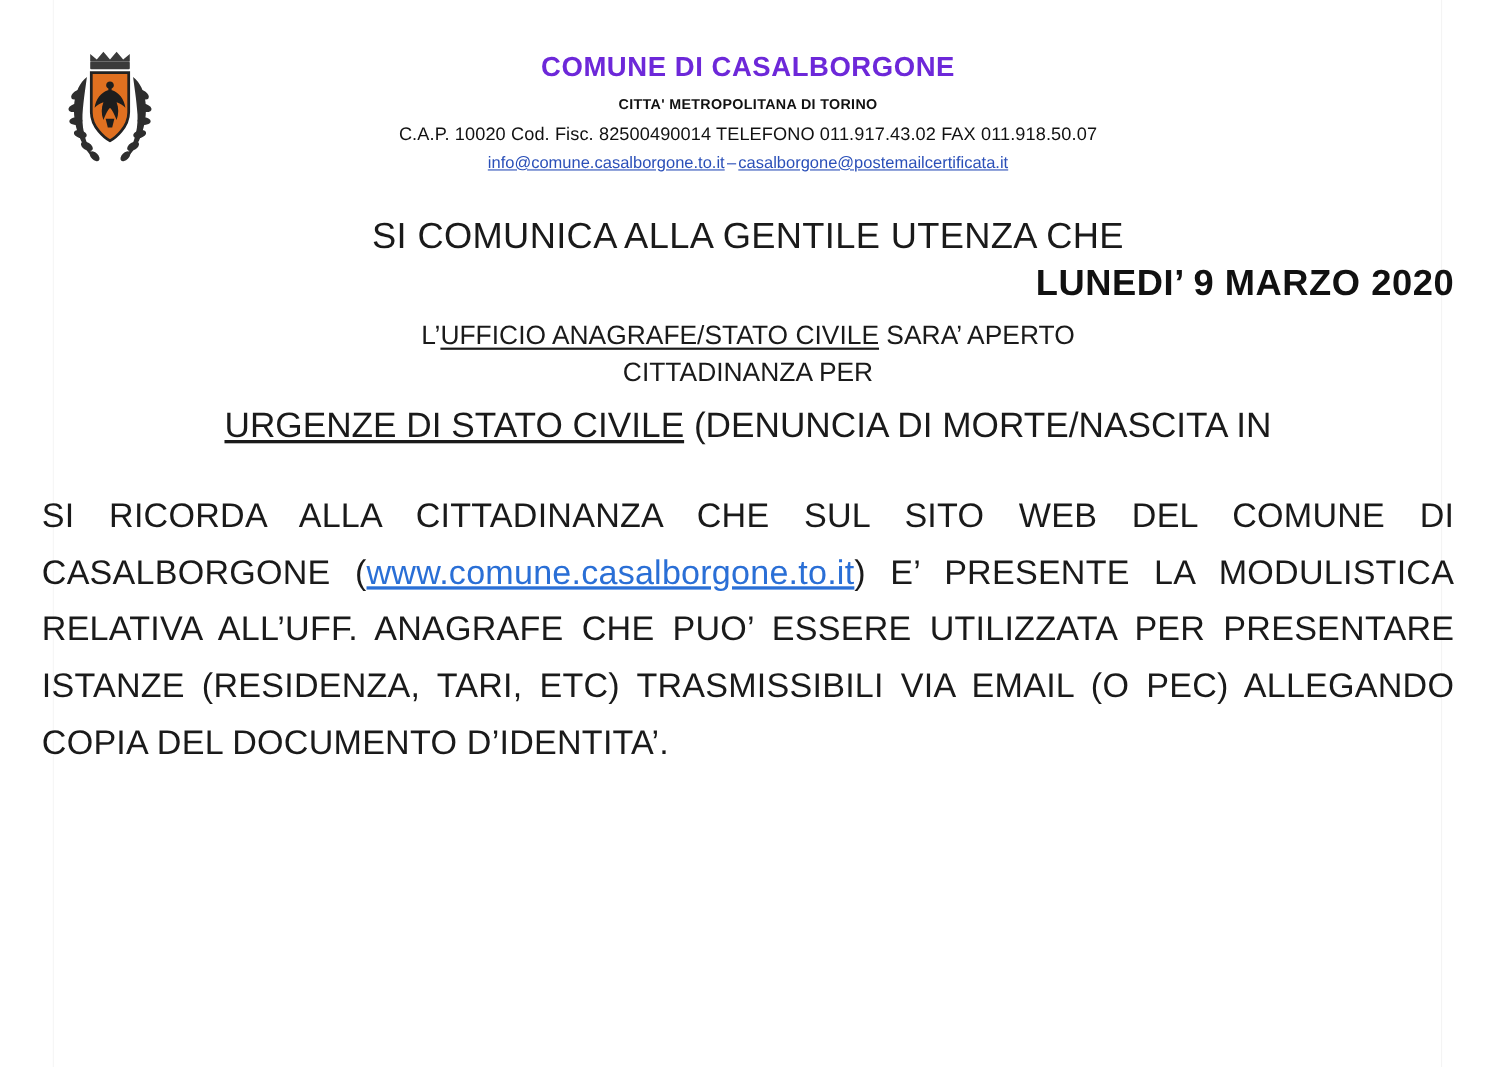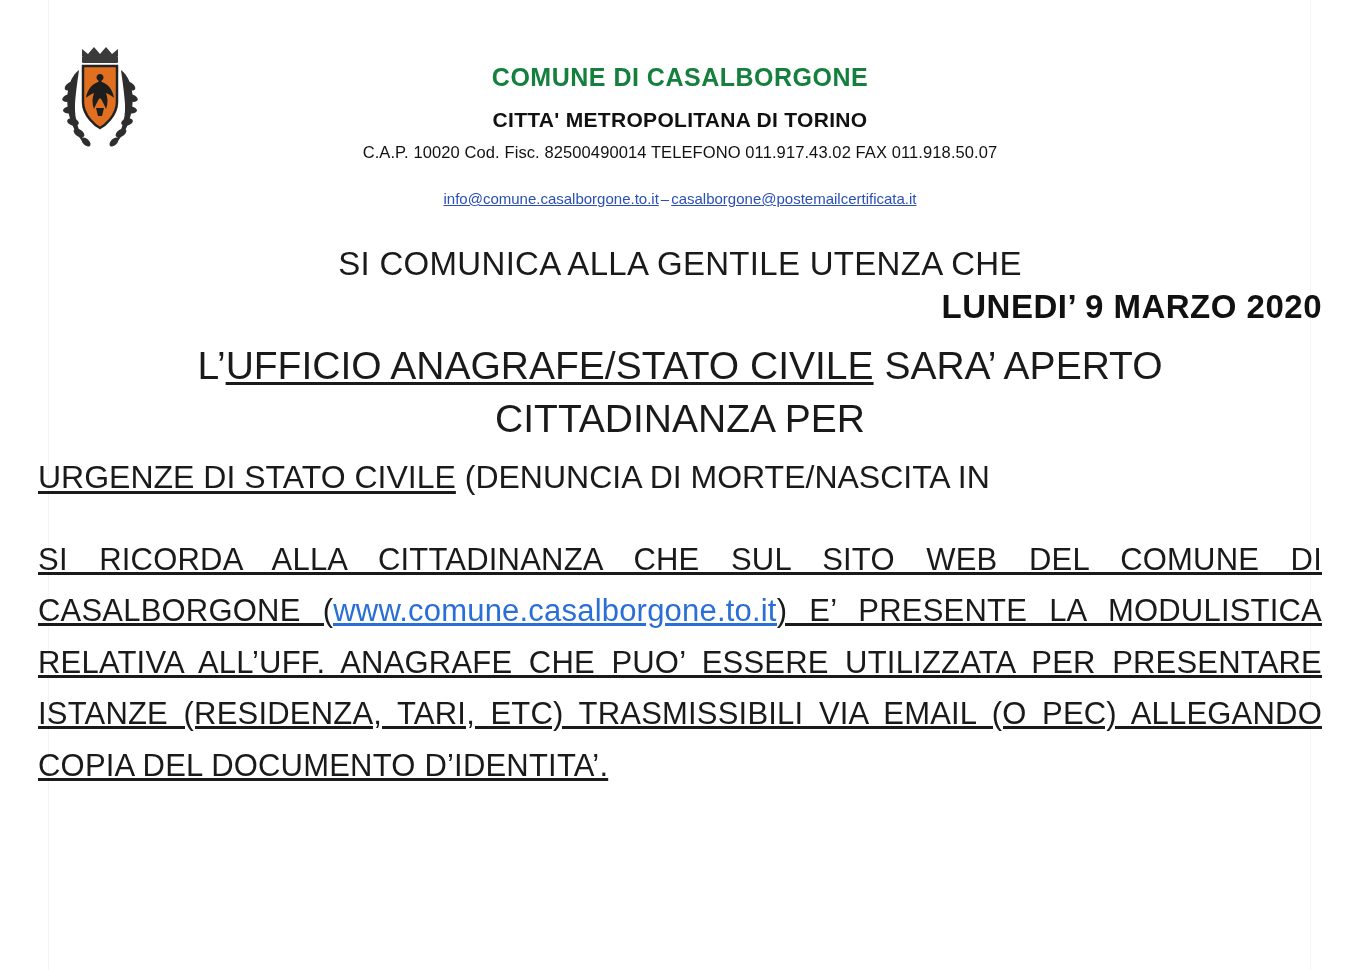--- a/index.html
+++ b/index.html
@@ -36,41 +36,41 @@
     left: 52px;
     top: 46px;
     width: 96px;
     height: 118px;
   }
 
   .header-title {
     font-size: 25px;
     font-weight: bold;
     letter-spacing: 0.5px;
-    color: #15803d;
-    margin: 16px;
+    color: #6d28d9;
+    margin: 0;
     line-height: 1.2;
   }
   .header-sub1 {
-    font-size: 21px;
+    font-size: 13px;
     font-weight: bold;
     letter-spacing: 0.3px;
     margin-top: 11px;
     color: #111;
   }
   .header-sub2 {
     font-size: 16.5px;
     font-weight: normal;
     margin-top: 11px;
     color: #111;
     letter-spacing: 0.1px;
   }
   .header-emails {
     font-size: 15px;
-    margin-top: 28px;
+    margin-top: 8px;
     color: #111;
   }
   .header-emails a {
     color: #2a4fb8;
     text-decoration: underline;
   }
   .sep {
     color: #2a4fb8;
     padding: 0 2px;
   }
@@ -95,44 +95,44 @@
     text-align: right;
     font-size: 33px;
     font-weight: bold;
     letter-spacing: 0.5px;
     margin-bottom: 14px;
     color: #111;
   }
 
   .blk3 {
     text-align: center;
-    font-size: 39px;
+    font-size: 24px;
     line-height: 1.35;
     margin-bottom: 10px;
   }
   .blk4 {
+    text-align: center;
     font-size: 32px;
     line-height: 1.35;
     margin-bottom: 35px;
   }
 
   u.u-thin {
     text-decoration: underline;
     text-underline-offset: 3px;
   }
 
   .paragraph {
     margin-top: 24px;
     font-size: 31px;
     line-height: 1.66;
     text-align: justify;
     text-justify: inter-word;
     color: #1a1a1a;
     letter-spacing: 0.2px;
-    text-decoration: underline;
   }
   .paragraph a {
     color: #2a6fd6;
     text-decoration: underline;
   }
 
   
   .scan-line {
     position: absolute;
     top: 0;

